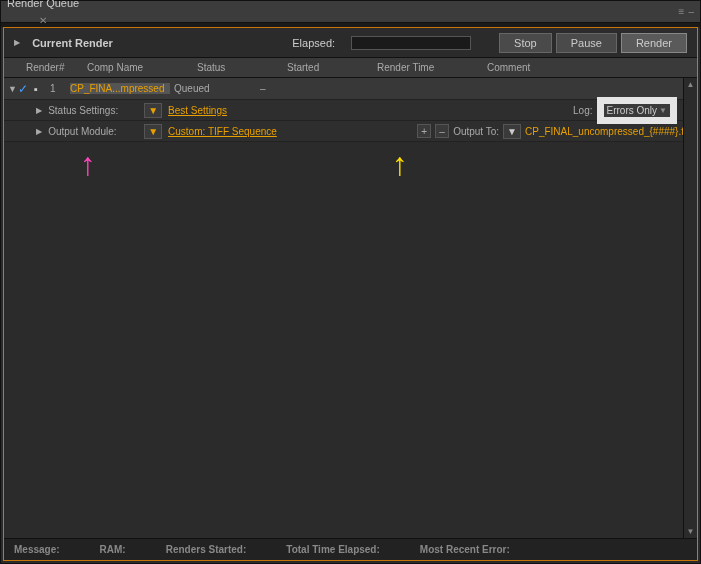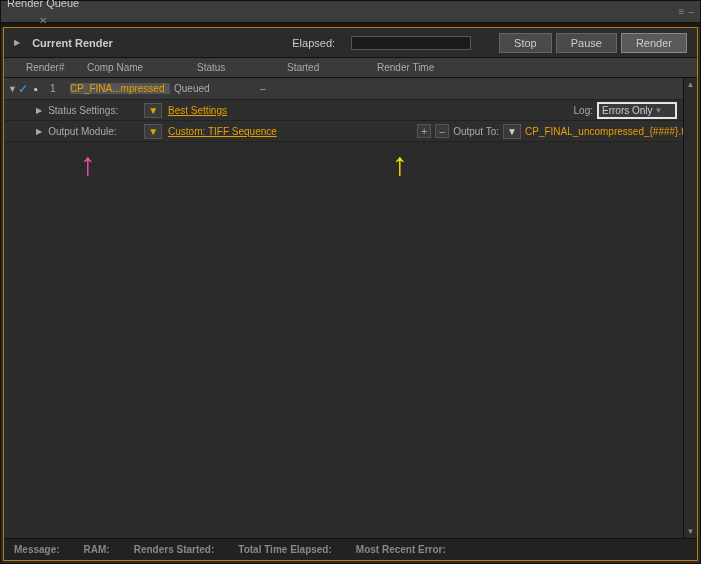--- a/index.html
+++ b/index.html
@@ -230,21 +230,21 @@
       gap: 4px;
       padding-right: 20px;
       justify-content: flex-end;
     }
     .log-label {
       color: #aaaaaa;
       font-size: 10px;
     }
     .log-dropdown {
       background: #3a3a3a;
-      border: 2px solid #e5e5e5;
+      border: 7px solid #e5e5e5;
       color: #cccccc;
       font-size: 10px;
       padding: 1px 3px;
       display: flex;
       align-items: center;
       gap: 2px;
       cursor: pointer;
       min-width: 80px;
     }
     .dropdown-arrow {
@@ -352,21 +352,21 @@
     }
 
     
     .status-bar {
       background: #222;
       height: 22px;
       display: flex;
       align-items: center;
       padding: 0 10px;
       border-top: 1px solid #111;
-      gap: 24px;
+      gap: 40px;
     }
     .status-item {
       display: flex;
       align-items: center;
       gap: 4px;
     }
     .status-label {
       color: #888;
       font-size: 10px;
       font-weight: bold;
@@ -416,20 +416,21 @@
       </div>
     </div>
 
     <div class="col-header">
       <div class="col-render">Render</div>
       <div class="col-hash">#</div>
       <div class="col-comp">Comp Name</div>
       <div class="col-status">Status</div>
       <div class="col-started">Started</div>
       <div class="col-rendertime">Render Time</div>
+      <div class="col-comment">Comment</div>
     </div>
 
     <div class="queue-area">
 
       <div class="queue-row">
         <span class="queue-row-toggle">▼</span>
         <span class="queue-row-check">✓</span>
         <span class="queue-row-icon">▪</span>
         <span class="queue-row-num">1</span>
         <span class="queue-comp">CP_FINA...mpressed</span>

